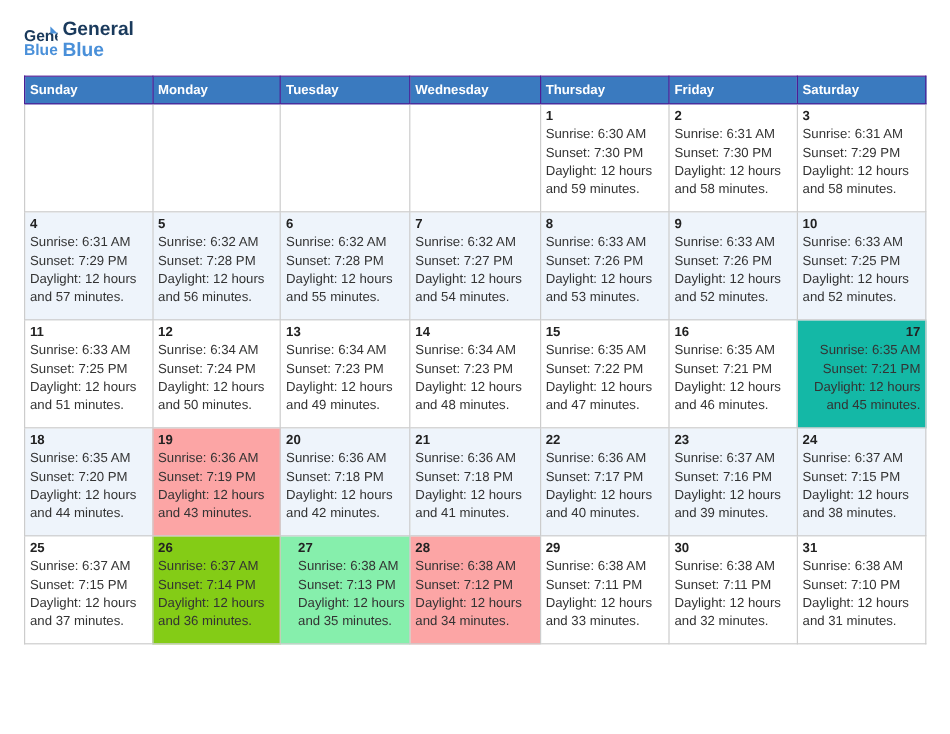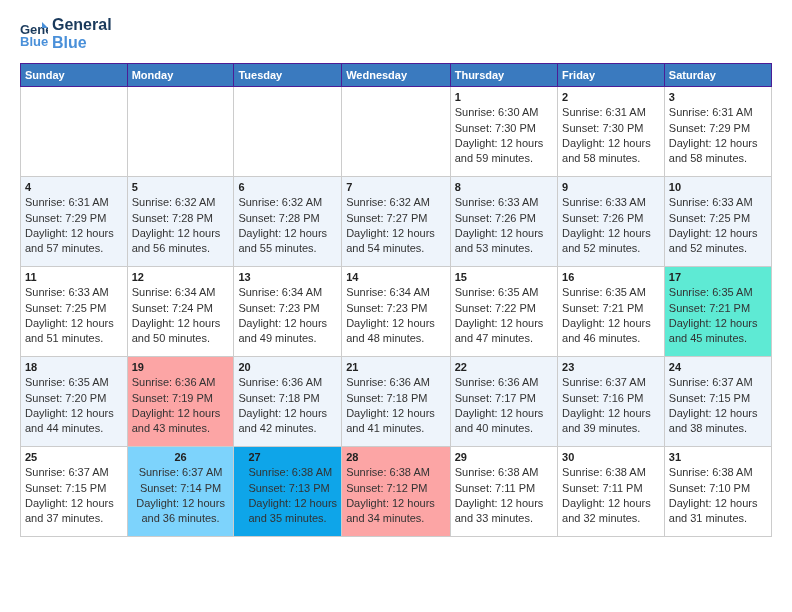--- a/index.html
+++ b/index.html
@@ -125,21 +125,21 @@
             <div class="day-info">Sunrise: 6:34 AM<br>Sunset: 7:23 PM<br>Daylight: 12 hours<br>and 48 minutes.</div>
           </td>
           <td class="filled" style="background-color: rgb(255, 255, 255);">
             <span class="day-num">15</span>
             <div class="day-info">Sunrise: 6:35 AM<br>Sunset: 7:22 PM<br>Daylight: 12 hours<br>and 47 minutes.</div>
           </td>
           <td class="filled" style="background-color: rgb(255, 255, 255);">
             <span class="day-num">16</span>
             <div class="day-info">Sunrise: 6:35 AM<br>Sunset: 7:21 PM<br>Daylight: 12 hours<br>and 46 minutes.</div>
           </td>
-          <td class="filled" style="background-color: #5eead4;">
+          <td class="filled" style="background-color: #14b8a6; text-align: right;">
             <span class="day-num">17</span>
             <div class="day-info">Sunrise: 6:35 AM<br>Sunset: 7:21 PM<br>Daylight: 12 hours<br>and 45 minutes.</div>
           </td>
         </tr>
         <tr>
           <td class="filled" style="background-color: rgb(238, 244, 251);">
             <span class="day-num">18</span>
             <div class="day-info">Sunrise: 6:35 AM<br>Sunset: 7:20 PM<br>Daylight: 12 hours<br>and 44 minutes.</div>
           </td>
           <td class="filled" style="background-color: #fca5a5; margin-left: 12px;">
@@ -165,25 +165,25 @@
           <td class="filled" style="background-color: rgb(238, 244, 251);">
             <span class="day-num">24</span>
             <div class="day-info">Sunrise: 6:37 AM<br>Sunset: 7:15 PM<br>Daylight: 12 hours<br>and 38 minutes.</div>
           </td>
         </tr>
         <tr>
           <td class="filled" style="background-color: rgb(255, 255, 255);">
             <span class="day-num">25</span>
             <div class="day-info">Sunrise: 6:37 AM<br>Sunset: 7:15 PM<br>Daylight: 12 hours<br>and 37 minutes.</div>
           </td>
-          <td class="filled" style="background-color: #7dd3fc; text-align: center;">
+          <td class="filled" style="background-color: #84cc16;">
             <span class="day-num">26</span>
             <div class="day-info">Sunrise: 6:37 AM<br>Sunset: 7:14 PM<br>Daylight: 12 hours<br>and 36 minutes.</div>
           </td>
-          <td class="filled" style="background-color: #0ea5e9; padding-left: 14px;">
+          <td class="filled" style="background-color: #86efac; padding-left: 14px;">
             <span class="day-num">27</span>
             <div class="day-info">Sunrise: 6:38 AM<br>Sunset: 7:13 PM<br>Daylight: 12 hours<br>and 35 minutes.</div>
           </td>
           <td class="filled" style="background-color: #fca5a5;">
             <span class="day-num">28</span>
             <div class="day-info">Sunrise: 6:38 AM<br>Sunset: 7:12 PM<br>Daylight: 12 hours<br>and 34 minutes.</div>
           </td>
           <td class="filled" style="background-color: rgb(255, 255, 255);">
             <span class="day-num">29</span>
             <div class="day-info">Sunrise: 6:38 AM<br>Sunset: 7:11 PM<br>Daylight: 12 hours<br>and 33 minutes.</div>

